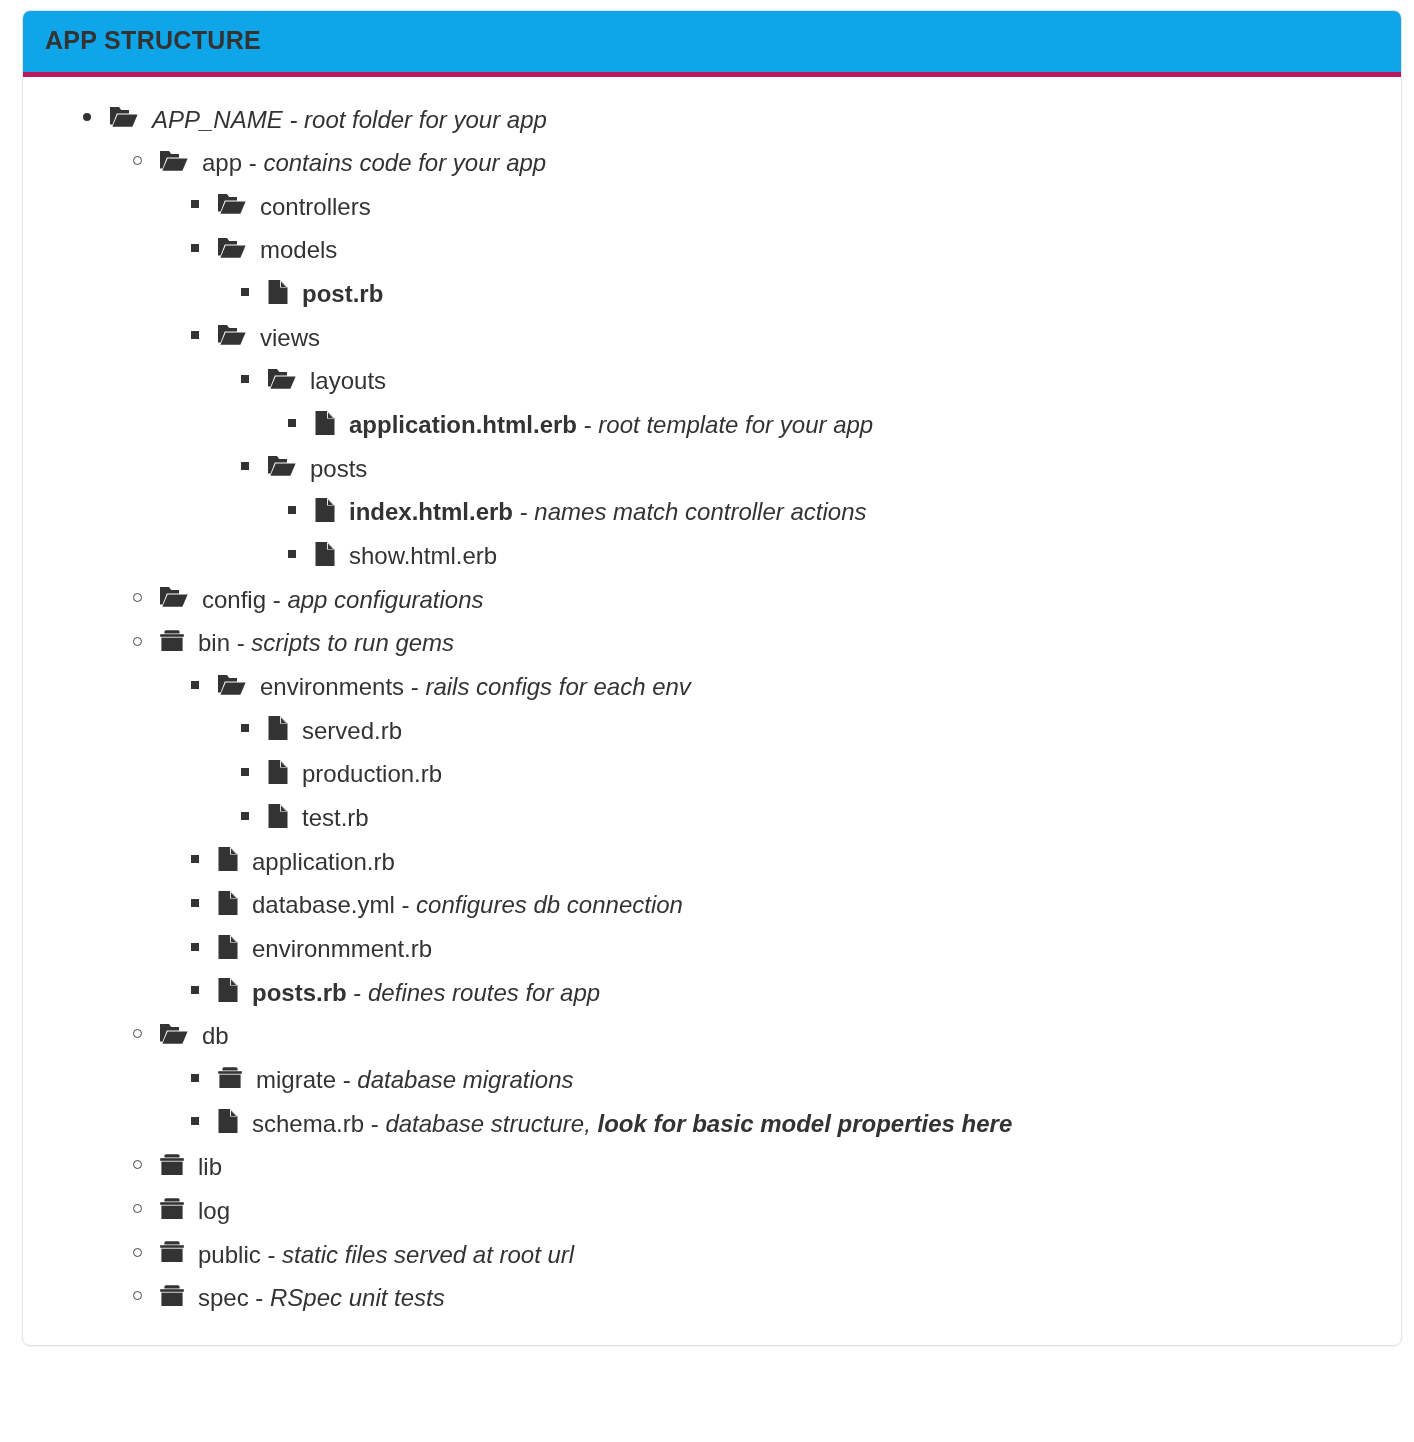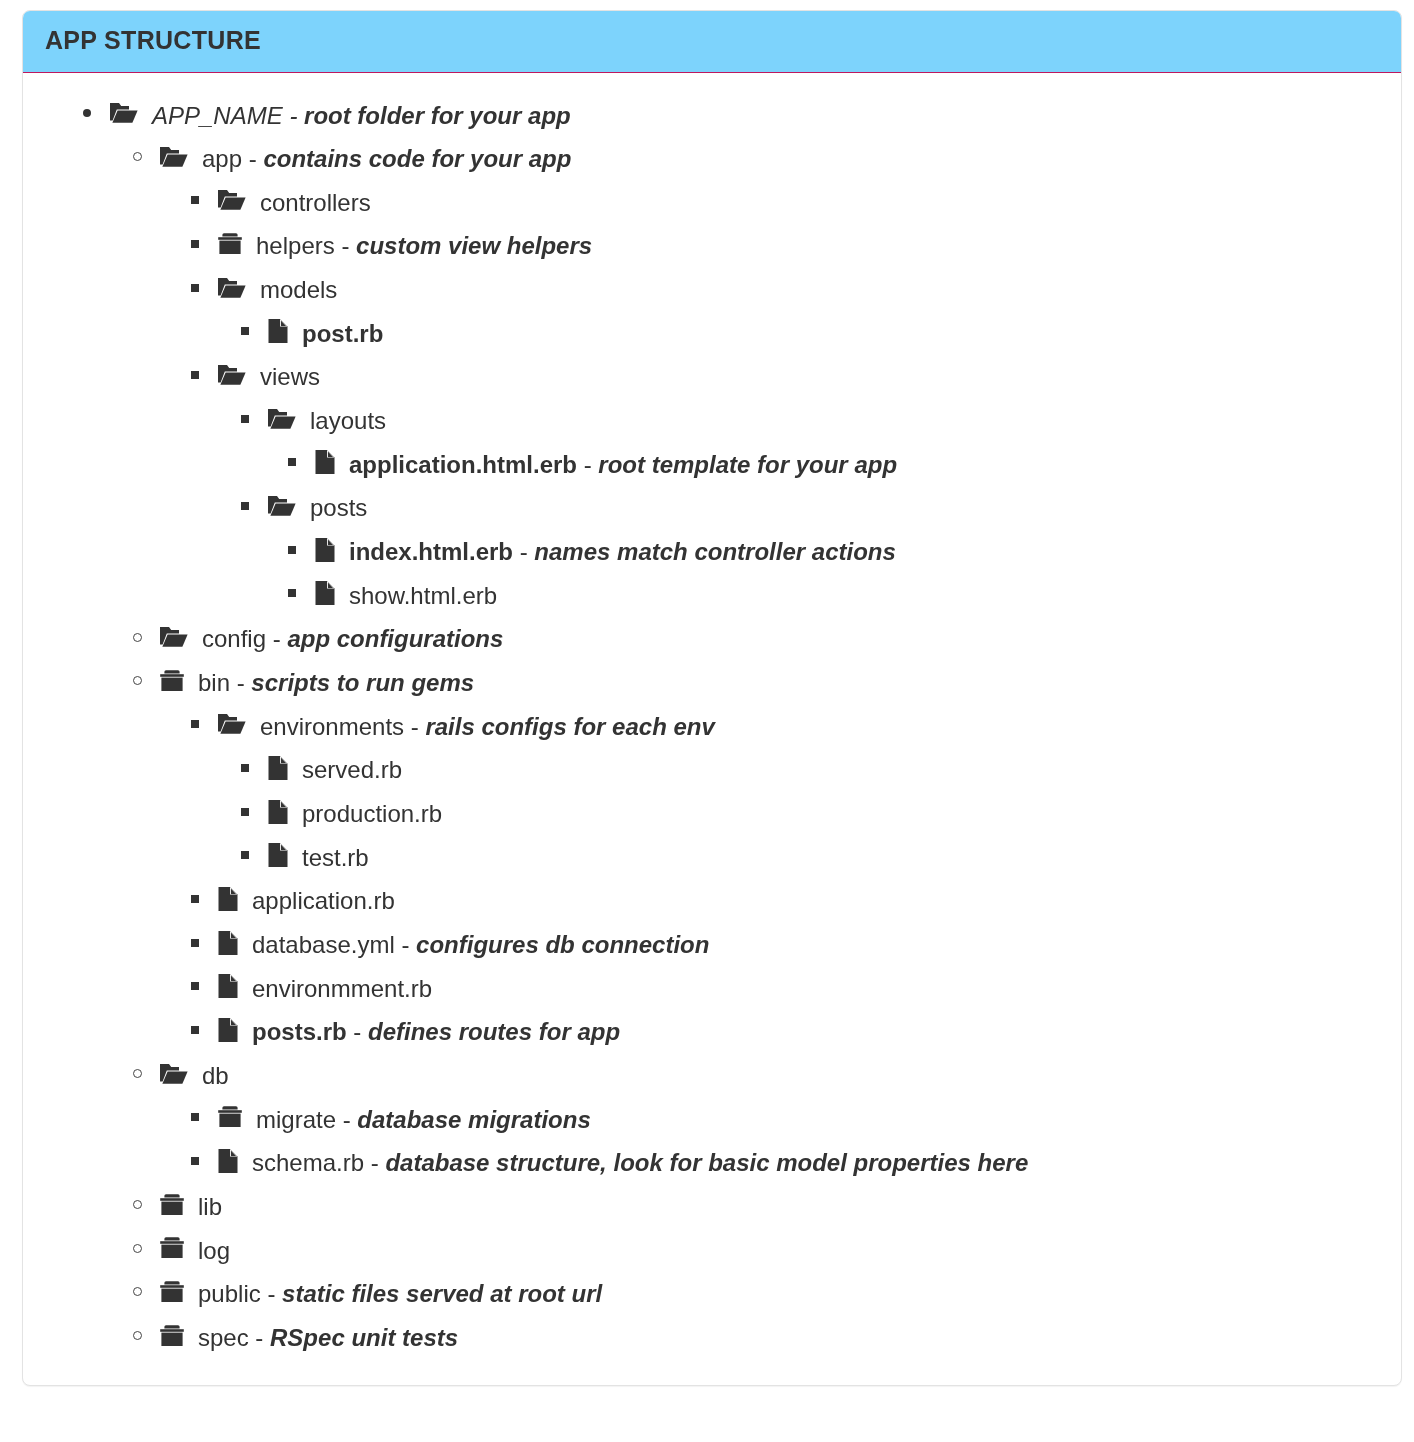--- a/index.html
+++ b/index.html
@@ -18,22 +18,22 @@
   .panel {
     margin: 10px 12px 12px 22px;
     border: 1px solid #e3e3e3;
     border-radius: 8px;
     background: #ffffff;
     box-shadow: 0 1px 1px rgba(0,0,0,0.05);
     overflow: hidden;
   }
 
   .panel-heading {
-    background: #7dd3fc;
-    border-bottom: 1px solid #be185d;
+    background: #0ea5e9;
+    border-bottom: 5px solid #be185d;
     padding: 16px 20px 17px 22px;
   }
   .panel-title {
     margin: 0;
     font-size: 25px;
     font-weight: bold;
     letter-spacing: 0.3px;
     color: #333333;
     line-height: 1.1;
   }
@@ -95,21 +95,21 @@
     vertical-align: middle;
     margin-bottom: 4px;
     margin-right: 13px;
   }
   .icon svg { display: block; }
 
   .label { vertical-align: middle; }
   .name { font-style: normal; font-weight: normal; }
   .name.b { font-weight: bold; }
   .name.i { font-style: italic; }
-  .desc { font-style: italic; font-weight: bold; }
+  .desc { font-style: italic; font-weight: normal; }
   .desc.b { font-weight: bold; }
   .desc-pre { font-style: italic; font-weight: normal; }
 
   
   .d0 { padding-left: 42px; }
   .d1 { padding-left: 92px; }
   .d2 { padding-left: 150px; }
   .d3 { padding-left: 200px; }
   .d4 { padding-left: 247px; }
 </style>
@@ -127,25 +127,20 @@
               <path fill="#333333" d="M8.6 9.6 H28.6 L23.4 21.8 H3.4 Z"></path>
             </svg></span><span class="label"><span class="name i">APP_NAME</span><span class="desc-pre"> - </span><span class="desc">root folder for your app</span></span></li>
         <li class="node d1"><span class="marker"><span class="circle"></span></span><span class="icon"><svg width="30" height="24" viewBox="0 0 30 24" aria-hidden="true">
               <path fill="#333333" d="M1 2 h9 l2.2 3 H20 v3.4 H7.8 L3.6 19.5 H1 Z"></path>
               <path fill="#333333" d="M8.6 9.6 H28.6 L23.4 21.8 H3.4 Z"></path>
             </svg></span><span class="label"><span class="name">app</span><span class="name"> - </span><span class="desc">contains code for your app</span></span></li>
         <li class="node d2"><span class="marker"><span class="square"></span></span><span class="icon"><svg width="30" height="24" viewBox="0 0 30 24" aria-hidden="true">
               <path fill="#333333" d="M1 2 h9 l2.2 3 H20 v3.4 H7.8 L3.6 19.5 H1 Z"></path>
               <path fill="#333333" d="M8.6 9.6 H28.6 L23.4 21.8 H3.4 Z"></path>
             </svg></span><span class="label"><span class="name">controllers</span></span></li>
-        <li class="node d2"><span class="marker"><span class="square"></span></span><span class="icon"><svg width="26" height="24" viewBox="0 0 26 24" aria-hidden="true">
-              <path fill="#333333" d="M7 1.2 h12 a1.6 1.6 0 0 1 1.6 1.6 V4.4 H5.4 V2.8 A1.6 1.6 0 0 1 7 1.2 Z"></path>
-              <rect x="1.2" y="5.2" width="23.6" height="2.6" fill="#333333"></rect>
-              <rect x="2.4" y="8.6" width="21.2" height="13.4" fill="#333333"></rect>
-            </svg></span><span class="label"><span class="name">helpers</span><span class="name"> - </span><span class="desc">custom view helpers</span></span></li>
         <li class="node d2"><span class="marker"><span class="square"></span></span><span class="icon"><svg width="30" height="24" viewBox="0 0 30 24" aria-hidden="true">
               <path fill="#333333" d="M1 2 h9 l2.2 3 H20 v3.4 H7.8 L3.6 19.5 H1 Z"></path>
               <path fill="#333333" d="M8.6 9.6 H28.6 L23.4 21.8 H3.4 Z"></path>
             </svg></span><span class="label"><span class="name">models</span></span></li>
         <li class="node d3"><span class="marker"><span class="square"></span></span><span class="icon"><svg width="22" height="26" viewBox="0 0 22 26" aria-hidden="true">
               <path fill="#333333" d="M1.5 1 H13 L20.5 8.6 V25 H1.5 Z"></path>
               <path fill="#ffffff" d="M13 1 L20.5 8.6 H13 Z"></path>
               <path fill="#333333" d="M13.9 2.6 L19.1 7.9 H13.9 Z"></path>
             </svg></span><span class="label"><span class="name b">post.rb</span></span></li>
         <li class="node d2"><span class="marker"><span class="square"></span></span><span class="icon"><svg width="30" height="24" viewBox="0 0 30 24" aria-hidden="true">

